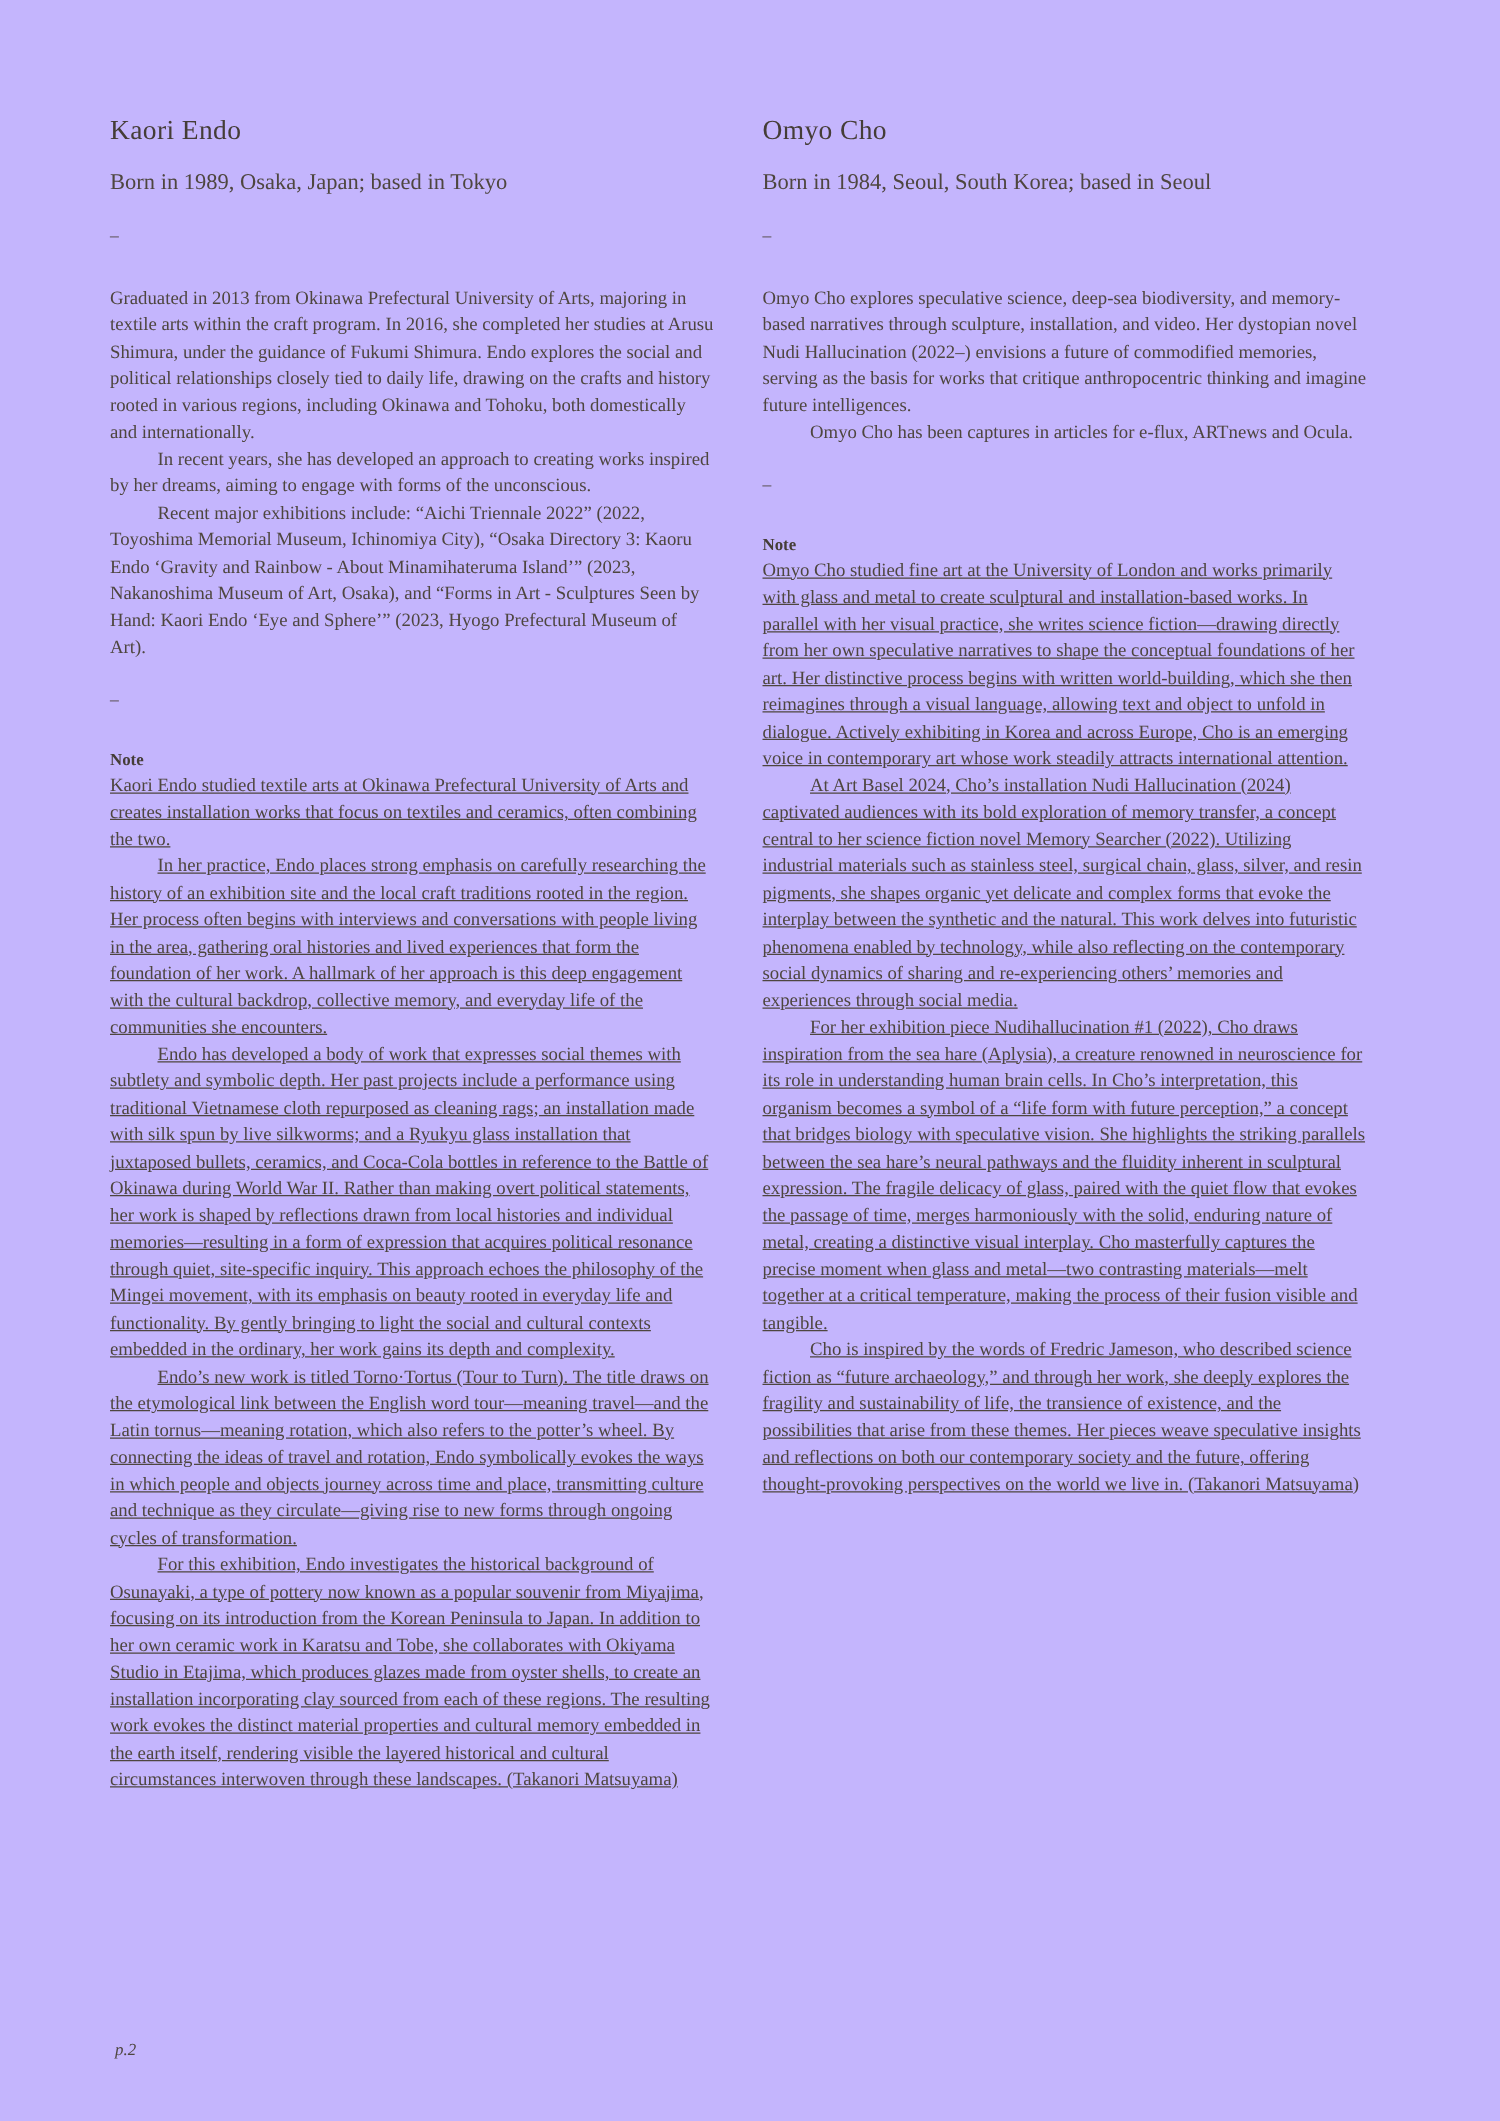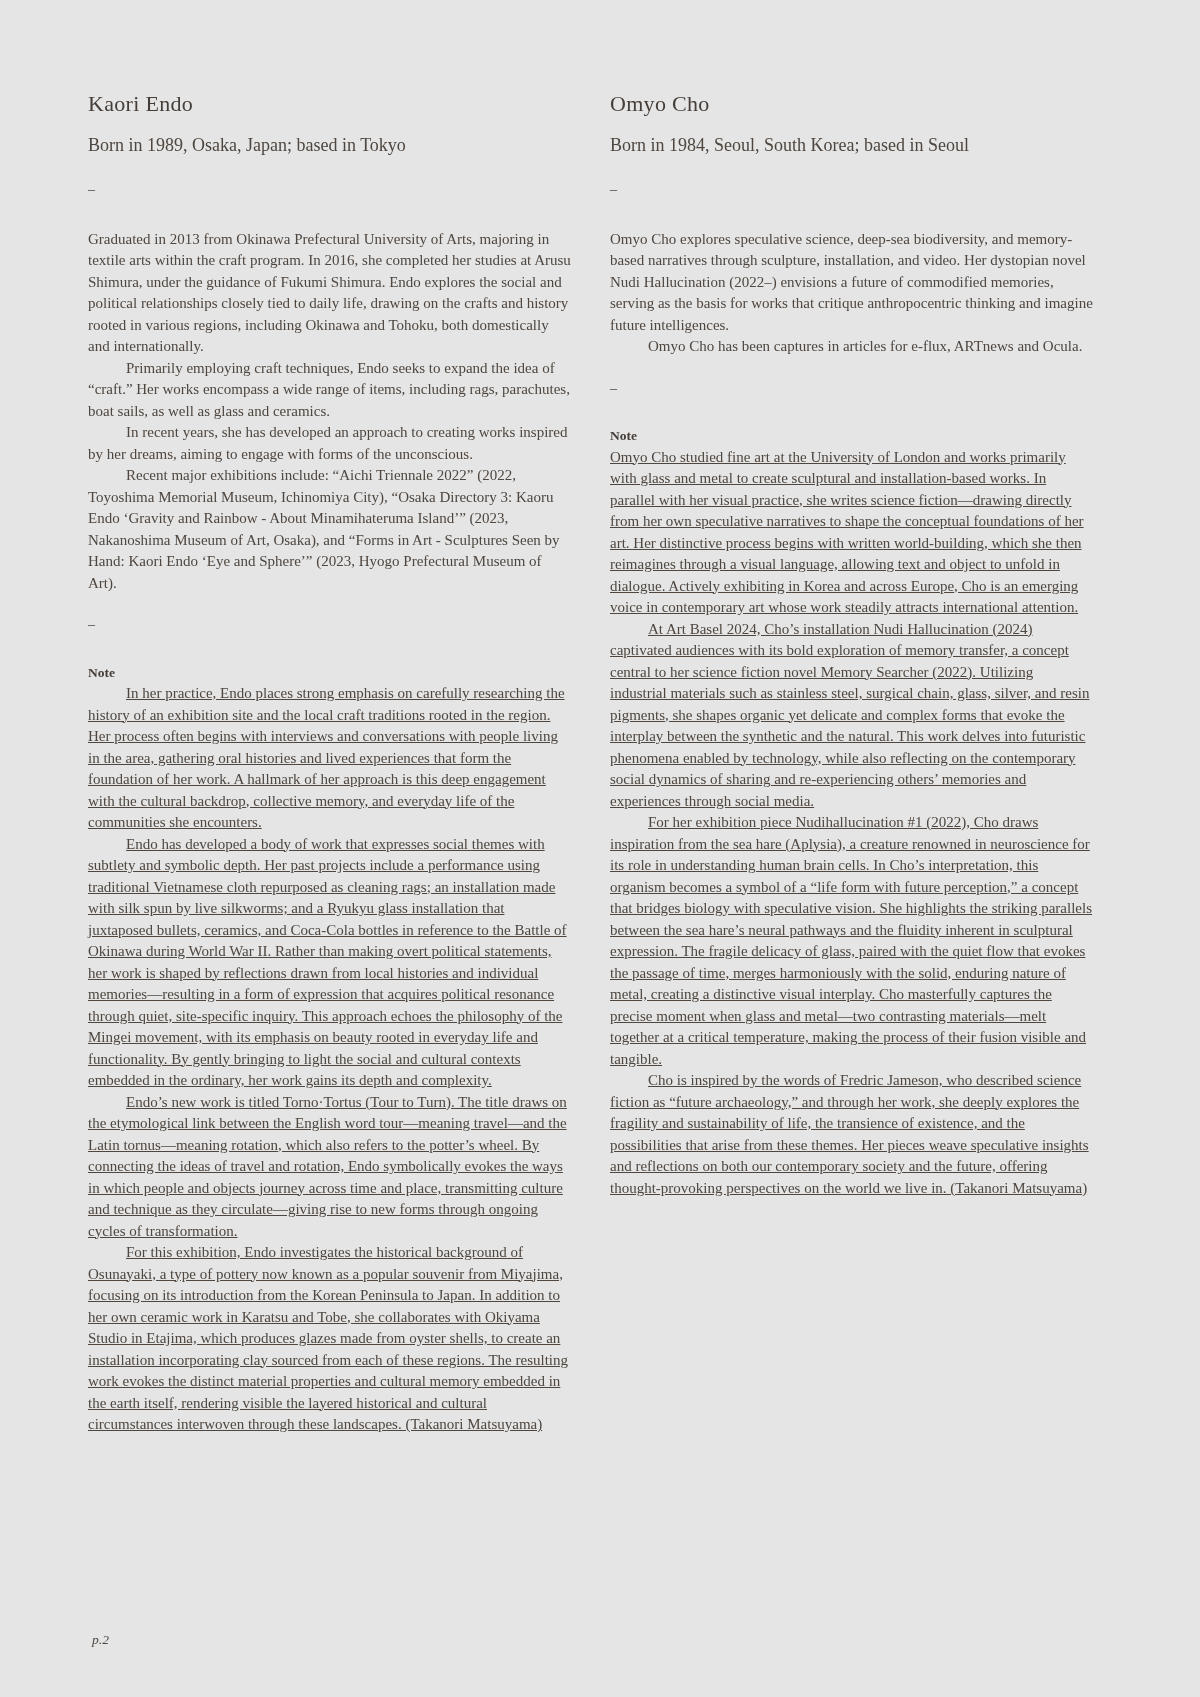--- a/index.html
+++ b/index.html
@@ -7,21 +7,21 @@
     width: 1200px;
     height: 1697px;
     position: relative;
     background: #ffffff;
     font-family: "Liberation Serif", serif;
     color: #4e463f;
   }
   .page {
     position: absolute;
     inset: 0;
-    background: #e5e5e5;
+    background: #c4b5fd;
     overflow: hidden;
   }
   .col {
     position: absolute;
     top: 90px;
     width: 483px;
   }
   .col-left  { left: 88px; }
   .col-right { left: 610px; }
 
@@ -78,29 +78,29 @@
 
 <div class="page">
 
   <section class="col col-left">
     <h1 class="artist-name">Kaori Endo</h1>
     <p class="birth-info">Born in 1989, Osaka, Japan; based in Tokyo</p>
     <div class="separator">–</div>
 
     <div class="bio">
       <p>Graduated in 2013 from Okinawa Prefectural University of Arts, majoring in textile arts within the craft program. In 2016, she completed her studies at Arusu Shimura, under the guidance of Fukumi Shimura. Endo explores the social and political relationships closely tied to daily life, drawing on the crafts and history rooted in various regions, including Okinawa and Tohoku, both domestically and internationally.</p>
-      <p class="indent">Primarily employing craft techniques, Endo seeks to expand the idea of “craft.” Her works encompass a wide range of items, including rags, parachutes, boat sails, as well as glass and ceramics.</p>
       <p class="indent">In recent years, she has developed an approach to creating works inspired by her dreams, aiming to engage with forms of the unconscious.</p>
       <p class="indent">Recent major exhibitions include: “Aichi Triennale 2022” (2022, Toyoshima Memorial Museum, Ichinomiya City), “Osaka Directory 3: Kaoru Endo ‘Gravity and Rainbow - About Minamihateruma Island’” (2023, Nakanoshima Museum of Art, Osaka), and “Forms in Art - Sculptures Seen by Hand: Kaori Endo ‘Eye and Sphere’” (2023, Hyogo Prefectural Museum of Art).</p>
     </div>
 
     <div class="separator sep-after-bio">–</div>
 
     <h2 class="note-heading">Note</h2>
     <div class="note">
+      <p>Kaori Endo studied textile arts at Okinawa Prefectural University of Arts and creates installation works that focus on textiles and ceramics, often combining the two.</p>
       <p class="indent">In her practice, Endo places strong emphasis on carefully researching the history of an exhibition site and the local craft traditions rooted in the region. Her process often begins with interviews and conversations with people living in the area, gathering oral histories and lived experiences that form the foundation of her work. A hallmark of her approach is this deep engagement with the cultural backdrop, collective memory, and everyday life of the communities she encounters.</p>
       <p class="indent">Endo has developed a body of work that expresses social themes with subtlety and symbolic depth. Her past projects include a performance using traditional Vietnamese cloth repurposed as cleaning rags; an installation made with silk spun by live silkworms; and a Ryukyu glass installation that juxtaposed bullets, ceramics, and Coca-Cola bottles in reference to the Battle of Okinawa during World War II. Rather than making overt political statements, her work is shaped by reflections drawn from local histories and individual memories—resulting in a form of expression that acquires political resonance through quiet, site-specific inquiry. This approach echoes the philosophy of the Mingei movement, with its emphasis on beauty rooted in everyday life and functionality. By gently bringing to light the social and cultural contexts embedded in the ordinary, her work gains its depth and complexity.</p>
       <p class="indent">Endo’s new work is titled Torno·Tortus (Tour to Turn). The title draws on the etymological link between the English word tour—meaning travel—and the Latin tornus—meaning rotation, which also refers to the potter’s wheel. By connecting the ideas of travel and rotation, Endo symbolically evokes the ways in which people and objects journey across time and place, transmitting culture and technique as they circulate—giving rise to new forms through ongoing cycles of transformation.</p>
       <p class="indent">For this exhibition, Endo investigates the historical background of Osunayaki, a type of pottery now known as a popular souvenir from Miyajima, focusing on its introduction from the Korean Peninsula to Japan. In addition to her own ceramic work in Karatsu and Tobe, she collaborates with Okiyama Studio in Etajima, which produces glazes made from oyster shells, to create an installation incorporating clay sourced from each of these regions. The resulting work evokes the distinct material properties and cultural memory embedded in the earth itself, rendering visible the layered historical and cultural circumstances interwoven through these landscapes. (Takanori Matsuyama)</p>
     </div>
   </section>
 
   <section class="col col-right">
     <h1 class="artist-name">Omyo Cho</h1>
     <p class="birth-info">Born in 1984, Seoul, South Korea; based in Seoul</p>

